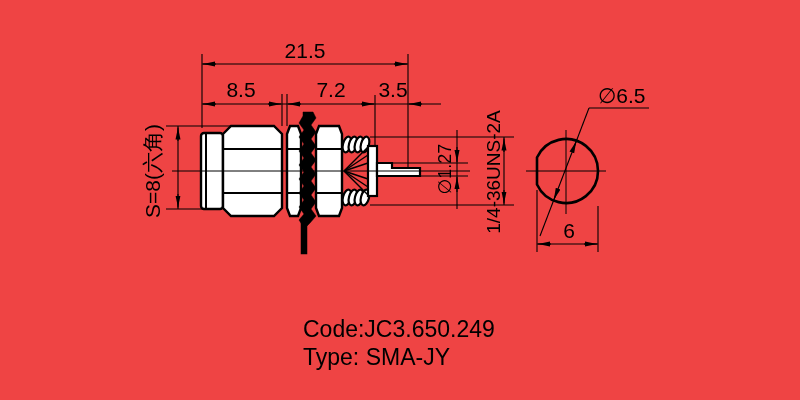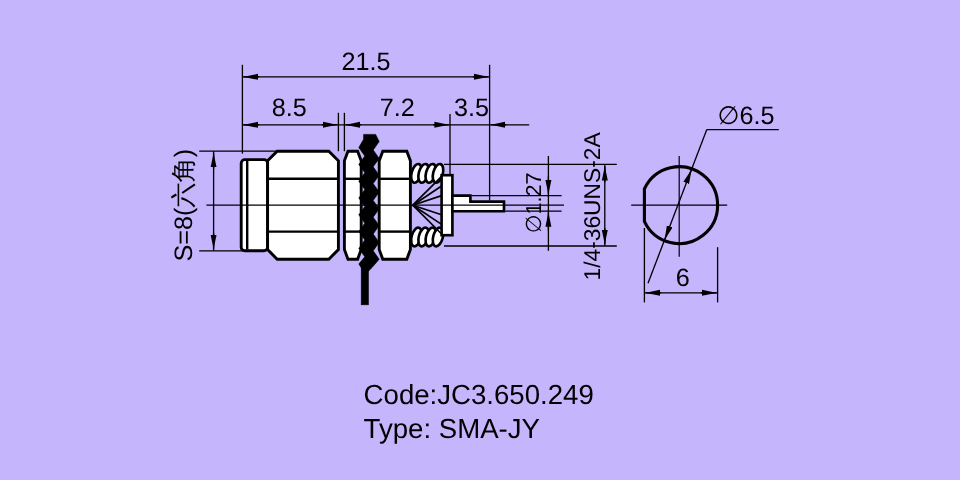--- a/index.html
+++ b/index.html
@@ -1,16 +1,16 @@
 <!DOCTYPE html>
 <html><head>
 <meta charset="utf-8">
 <style>
   html,body{margin:0;padding:0;background:#ffffff;}
-  .page{position:relative;width:800px;height:400px;background:#c4b5fd;overflow:hidden;
+  .page{position:relative;width:800px;height:400px;background:#ef4444;overflow:hidden;
         font-family:"Liberation Sans","DejaVu Sans",sans-serif;}
   svg{display:block;}
   text{fill:#000;font-family:"Liberation Sans","DejaVu Sans",sans-serif;}
   .dim-text{font-size:21px;}
   .dim-text-sm{font-size:18px;}
   .thread-text{font-size:19px;}
   .note-text{font-size:23px;}
   .outline{fill:#ffffff;stroke:#000;stroke-width:2.4;stroke-linejoin:miter;}
   .outline2{fill:#ffffff;stroke:#000;stroke-width:2.2;}
   .bodyline{stroke:#000;stroke-width:2;fill:none;}

